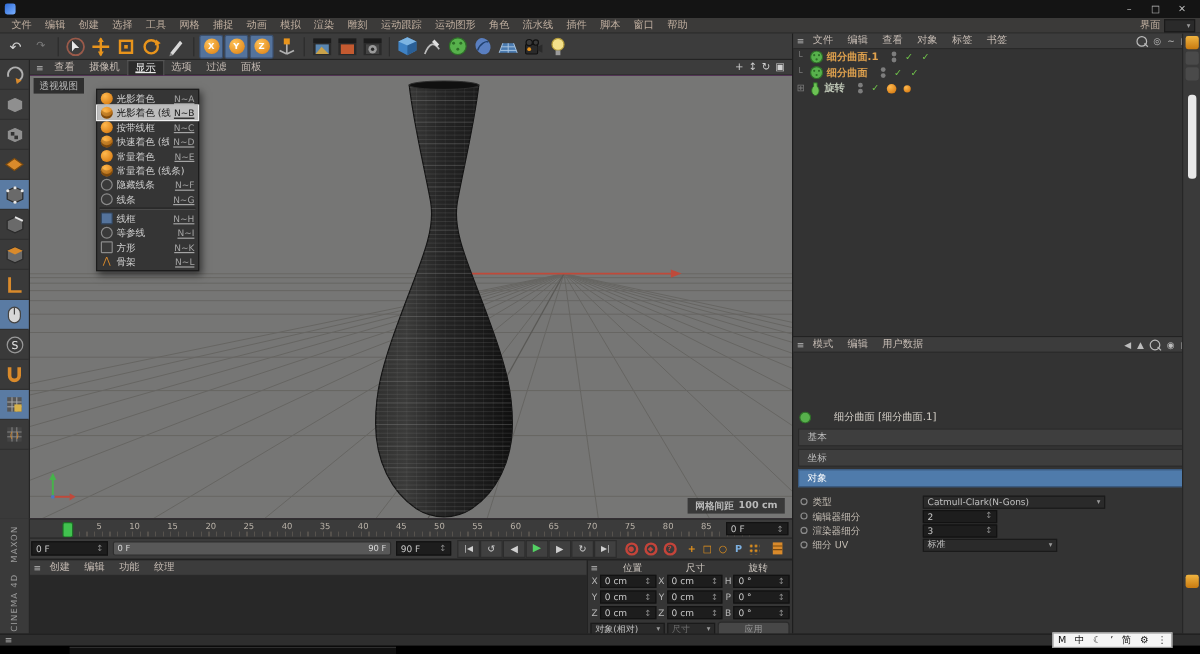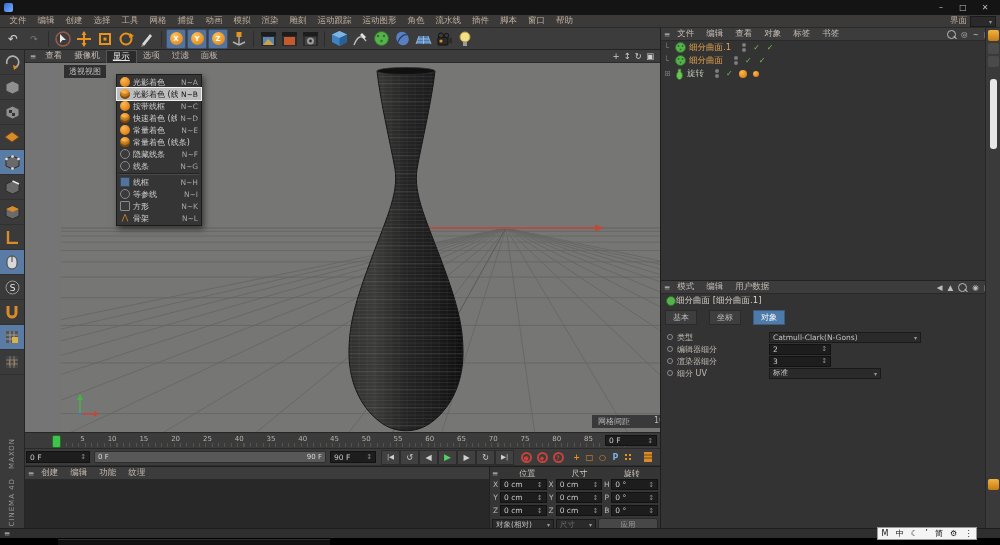--- a/index.html
+++ b/index.html
@@ -30,28 +30,28 @@
   .pbtn{width:24px;height:24px;display:flex;align-items:center;justify-content:center;border-bottom:1px solid #303030;}
   .pbtn.active{background:#5a7ba3;}
   #maxon{left:0;top:432px;width:25px;height:96px;background:#3a3a3a;border-right:1px solid #252525;box-sizing:border-box;}
   .vtext{writing-mode:vertical-rl;transform:rotate(180deg);color:#9b9b9b;font-size:7px;letter-spacing:1px;position:absolute;left:8px;}
   
   #viewport{left:25px;top:50px;width:635px;height:382px;background:#757575;}
   #vp-menu{position:absolute;left:0;top:0;width:635px;height:13px;background:#3c3c3c;border-bottom:1px solid #2a2a2a;display:flex;align-items:center;box-sizing:border-box;padding:0 2px;}
   .vp-mi{padding:0 6px;color:#c4bab2;font-size:8.5px;}
   .vp-mi.active{background:#2b2b2b;color:#e8e8e8;border:1px solid #555;border-bottom:none;text-decoration:underline;}
   #vp-ctrl{margin-left:auto;display:flex;gap:4px;padding-right:4px;color:#cfcfcf;}
-  #vp-canvas{position:absolute;left:0;top:13px;width:635px;height:369px;overflow:hidden;background:#701a75;margin-left:36px;}
+  #vp-canvas{position:absolute;left:0;top:13px;width:635px;height:369px;overflow:hidden;background:#701a75;}
   #vp-label{position:absolute;left:3px;top:2px;background:#2f2f2f;color:#b9b9b9;padding:1px 5px;font-size:8px;}
-  #grid-hint{position:absolute;right:6px;bottom:4px;background:#2f2f2fd9;color:#b9b9b9;padding:1px 6px;font-size:8px;display:flex;gap:24px;}
+  #grid-hint{position:absolute;right:6px;bottom:4px;background:#2f2f2fd9;color:#b9b9b9;padding:1px 6px;font-size:8px;display:flex;gap:4px;font-weight:bold;}
   
   #dispmenu{position:absolute;left:55px;top:11px;width:84px;background:#353535;border:1px solid #1c1c1c;box-shadow:2px 3px 6px rgba(0,0,0,.55);padding:1px 0;}
   .dmi{height:12px;display:flex;align-items:center;padding:0 3px;gap:3px;}
   .dmi .lab{flex:1;font-size:8px;color:#cfcfcf;white-space:nowrap;overflow:hidden;}
-  .dmi .sc{font-size:7.5px;color:#a5a5a5;}
+  .dmi .sc{font-size:7.5px;color:#a5a5a5;text-decoration:underline;}
   .dmi.sel{background:#bdbdbd;outline:1px solid #efefef;}
   .dmi.sel .lab,.dmi.sel .sc{color:#151515;}
   .dico{width:10px;height:10px;border-radius:50%;flex:none;}
   .dico.orange{background:radial-gradient(circle at 35% 30%,#ffb84d,#cf6f07);}
   .dico.orange.lines{background:radial-gradient(circle at 35% 30%,#ffb84d,#cf6f07);box-shadow:inset 0 -2px 0 rgba(60,30,0,.45),inset 0 -5px 0 rgba(60,30,0,.25);}
   .dico.gray{background:#3a3a3a;border:1px solid #8a8a8a;box-sizing:border-box;}
   .dico.bluebox{border-radius:1px;background:#54739c;border:1px solid #32465f;box-sizing:border-box;}
   .dico.skel{background:none;border-radius:0;color:#d98a2b;font-size:8px;line-height:10px;text-align:center;}
   .dsep{height:1px;background:#222;border-bottom:1px solid #4a4a4a;margin:1px 2px;}
   
@@ -81,27 +81,27 @@
   .cfield{flex:1;height:11px;}
   .cbot{display:flex;gap:2px;margin-top:1px;align-items:center;}
   .dd{background:#2a2a2a;border:1px solid #1a1a1a;color:#c0c0c0;font-size:7.5px;display:flex;align-items:center;height:11px;padding:0 3px;box-sizing:border-box;}
   .dd .arr{margin-left:auto;color:#9a9a9a;font-size:6px;}
   .dd.dim{color:#6f6f6f;}
   .applybtn{flex:1;height:11px;background:#474747;border:1px solid #2a2a2a;border-radius:3px;color:#9a9a9a;font-size:7.5px;display:flex;align-items:center;justify-content:center;}
   
   #objects-panel{left:660px;top:28px;width:340px;height:252px;background:#333;border-left:1px solid #1e1e1e;box-sizing:border-box;}
   .omrow{height:13px;display:flex;align-items:center;padding-left:3px;gap:3px;}
   .tree{color:#7a7a7a;font-size:8px;width:8px;flex:none;}
-  .oname{font-size:8.5px;}
+  .oname{font-size:8.5px;font-weight:bold;}
   .vdots{display:flex;flex-direction:column;gap:1px;margin-left:8px;}
   .vdots i{width:4px;height:4px;border-radius:50%;background:#7d7d7d;}
   .check{color:#6fc24a;font-size:8px;margin-left:4px;}
   .tagdot{width:8px;height:8px;border-radius:50%;background:radial-gradient(circle at 35% 30%,#ffb84d,#cf6f07);margin-left:3px;}
   #attrs-panel{left:660px;top:280px;width:340px;height:248px;background:#333;border-left:1px solid #1e1e1e;border-top:1px solid #222;box-sizing:border-box;}
-  .atabs{display:flex;gap:12px;padding:2px 4px;}
+  .atabs{display:flex;gap:2px;padding:2px 4px;flex-direction:column;}
   .atab{padding:1px 7px;background:#3e3e3e;border:1px solid #2a2a2a;color:#bdbdbd;font-size:8px;}
   .atab.active{background:#4f7bab;color:#fff;border-color:#3a5a80;}
   .asec{height:12px;background:#404040;border-top:1px solid #4a4a4a;border-bottom:1px solid #262626;display:flex;align-items:center;padding:0 6px;color:#d8d2c8;font-size:8px;margin-top:2px;}
   .afrow{display:flex;align-items:center;height:12px;padding-left:6px;gap:4px;}
   .adot{width:6px;height:6px;border-radius:50%;border:1px solid #8a8a8a;box-sizing:border-box;flex:none;}
   .albl{width:88px;color:#c2bbb2;font-size:8px;flex:none;}
   #right-strip{left:985px;top:28px;width:15px;height:500px;background:#3a3a3a;border-left:1px solid #262626;box-sizing:border-box;}
   .stripicon{width:11px;height:11px;margin:2px auto;border-radius:2px;}
   
   #statusbar{left:0;top:528px;width:1000px;height:10px;background:#2e2e2e;border-top:1px solid #1e1e1e;display:flex;align-items:center;padding:0 4px;box-sizing:border-box;color:#b5b5b5;}
@@ -874,21 +874,21 @@
       <span class="mi">编辑</span>
       <span class="mi">用户数据</span>
       <span style="margin-left:auto;display:flex;gap:5px;align-items:center;padding-right:6px;">
         <span class="mini">◀</span>
         <span class="mini">▲</span>
         <span class="mag"></span>
         <span class="mini">◉</span>
         <span class="mini">▣</span>
       </span>
     </div>
-    <div class="row" style="height:14px;padding-left:5px;gap:0;">
+    <div class="row" style="height:14px;padding-left:5px;gap:19px;margin-top:47px;">
       <svg width="10" height="10">
           <circle cx="5" cy="5" r="4.5" fill="#57b14c" stroke="#2e6e28"></circle>
         </svg>
       <span style="font-size:8.5px;color:#d5d0c8;">细分曲面 [细分曲面.1]</span>
     </div>
     <div class="atabs">
       <span class="atab">基本</span>
       <span class="atab">坐标</span>
       <span class="atab active">对象</span>
     </div>

